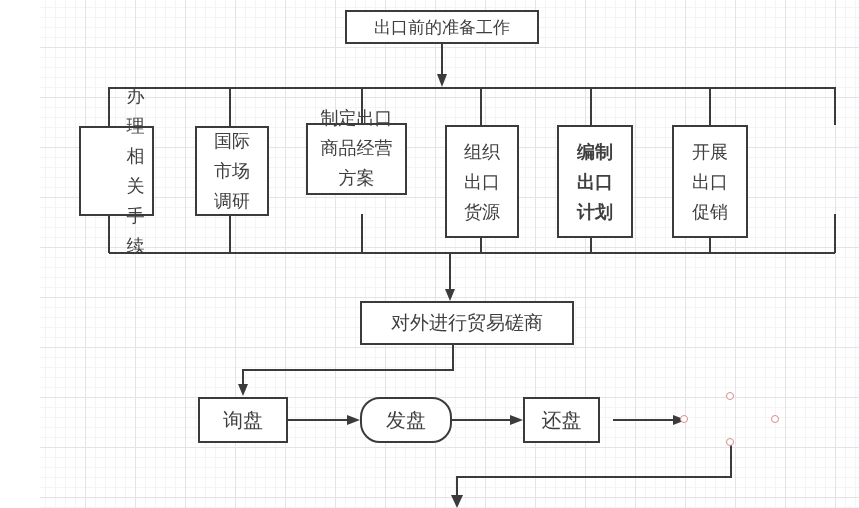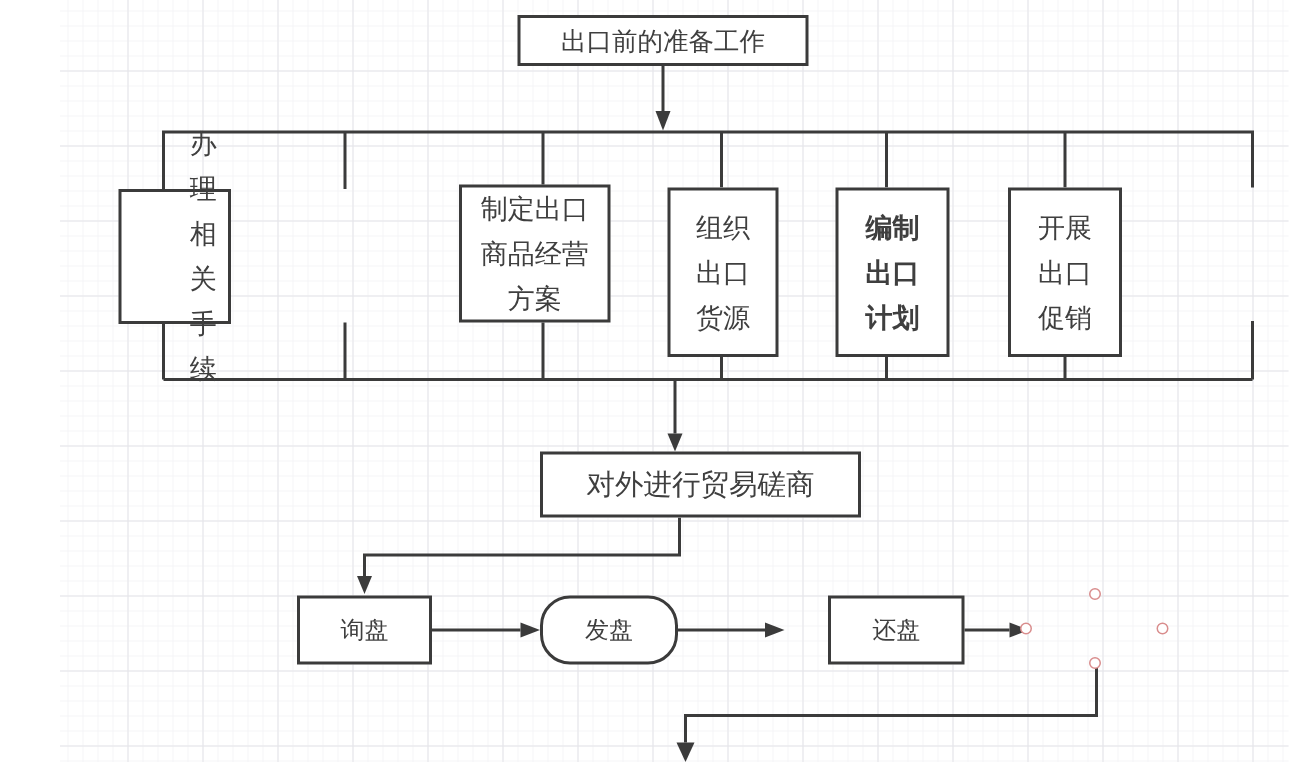--- a/index.html
+++ b/index.html
@@ -46,30 +46,30 @@
     align-items: center;
     justify-content: center;
     text-align: center;
   }
   .node .label { white-space: pre-line; }
 
   .node-prep        { left: 305px; top: 10px;  width: 194px; height: 34px; font-size: 17px; }
   .node-task        { top: 125px; height: 113px; font-size: 18px; line-height: 30px; }
   .node-task-1      { left: 39px;  width: 75px;  top: 126px; height: 90px; padding-left: 38px; }
   .node-task-2      { left: 155px; width: 74px;  top: 126px; height: 90px; }
-  .node-task-3      { left: 266px; width: 101px; top: 123px; height: 92px; }
+  .node-task-3      { left: 266px; width: 101px; top: 123px; height: 72px; align-items: flex-end; }
   .node-task-4      { left: 405px; width: 74px; }
   .node-task-5      { left: 517px; width: 76px; font-weight: bold; }
   .node-task-6      { left: 632px; width: 76px; justify-content: center; }
   .node-task-7      { left: 747px; width: 76px; }
   .node-negotiation { left: 320px; top: 301px; width: 214px; height: 44px; font-size: 19px; }
-  .node-step        { top: 397px; height: 46px; font-size: 16px; }
+  .node-step        { top: 397px; height: 46px; font-size: 20px; }
   .node-step-1      { left: 158px; width: 90px; }
   .node-step-2      { left: 320px; width: 92px; border-radius: 20px; }
-  .node-step-3      { left: 512px; width: 91px; text-align: right; }
+  .node-step-3      { left: 483px; width: 77px; text-align: right; }
   .node-step-4      { left: 646px; width: 90px; }
 
   .handle {
     position: absolute;
     width: 6px;
     height: 6px;
     border-radius: 50%;
     background: #ffffff;
     border: 1.5px solid #d98d8d;
   }
@@ -131,20 +131,25 @@
 
   <div class="node node-prep">
     <span class="label">出口前的准备工作</span>
   </div>
 
   <div class="node node-task node-task-1">
     <span class="label">办理
 相关
 手续</span>
   </div>
+  <div class="node node-task node-task-2">
+    <span class="label">国际
+市场
+调研</span>
+  </div>
   <div class="node node-task node-task-3">
     <span class="label">制定出口
 商品经营
 方案</span>
   </div>
   <div class="node node-task node-task-4">
     <span class="label">组织
 出口
 货源</span>
   </div>

